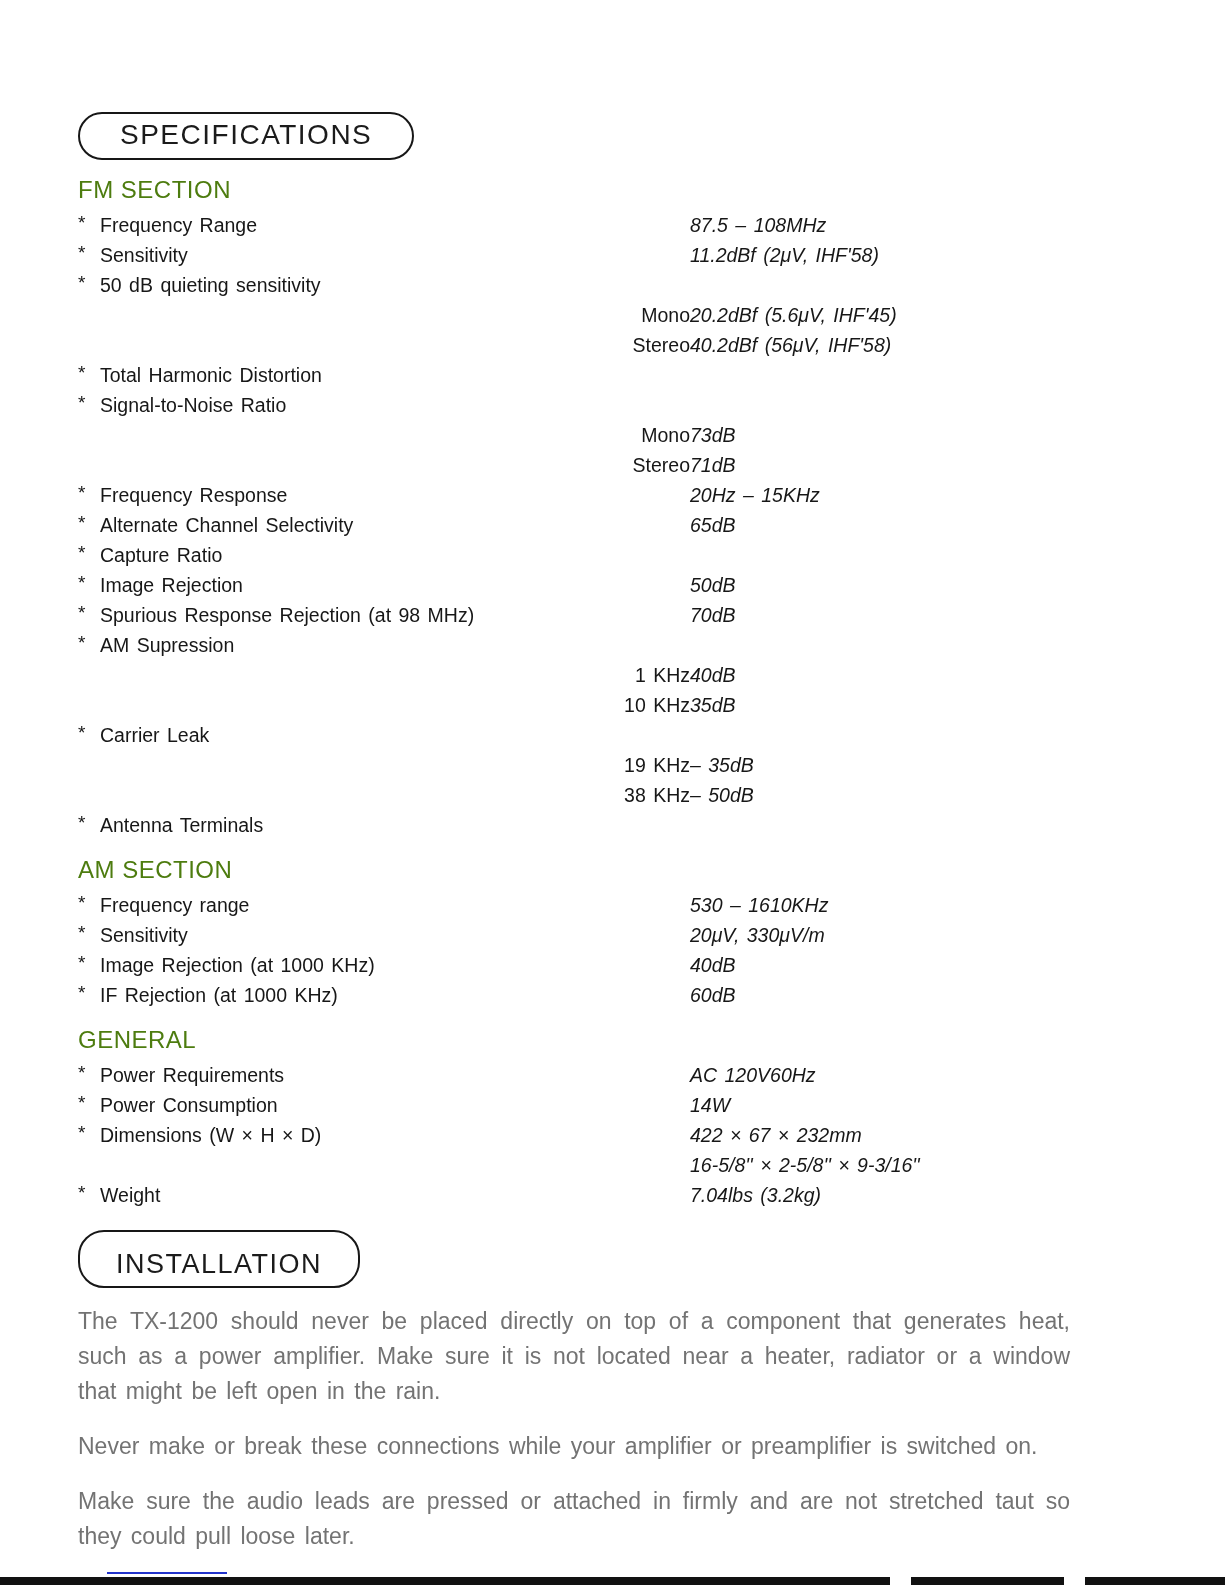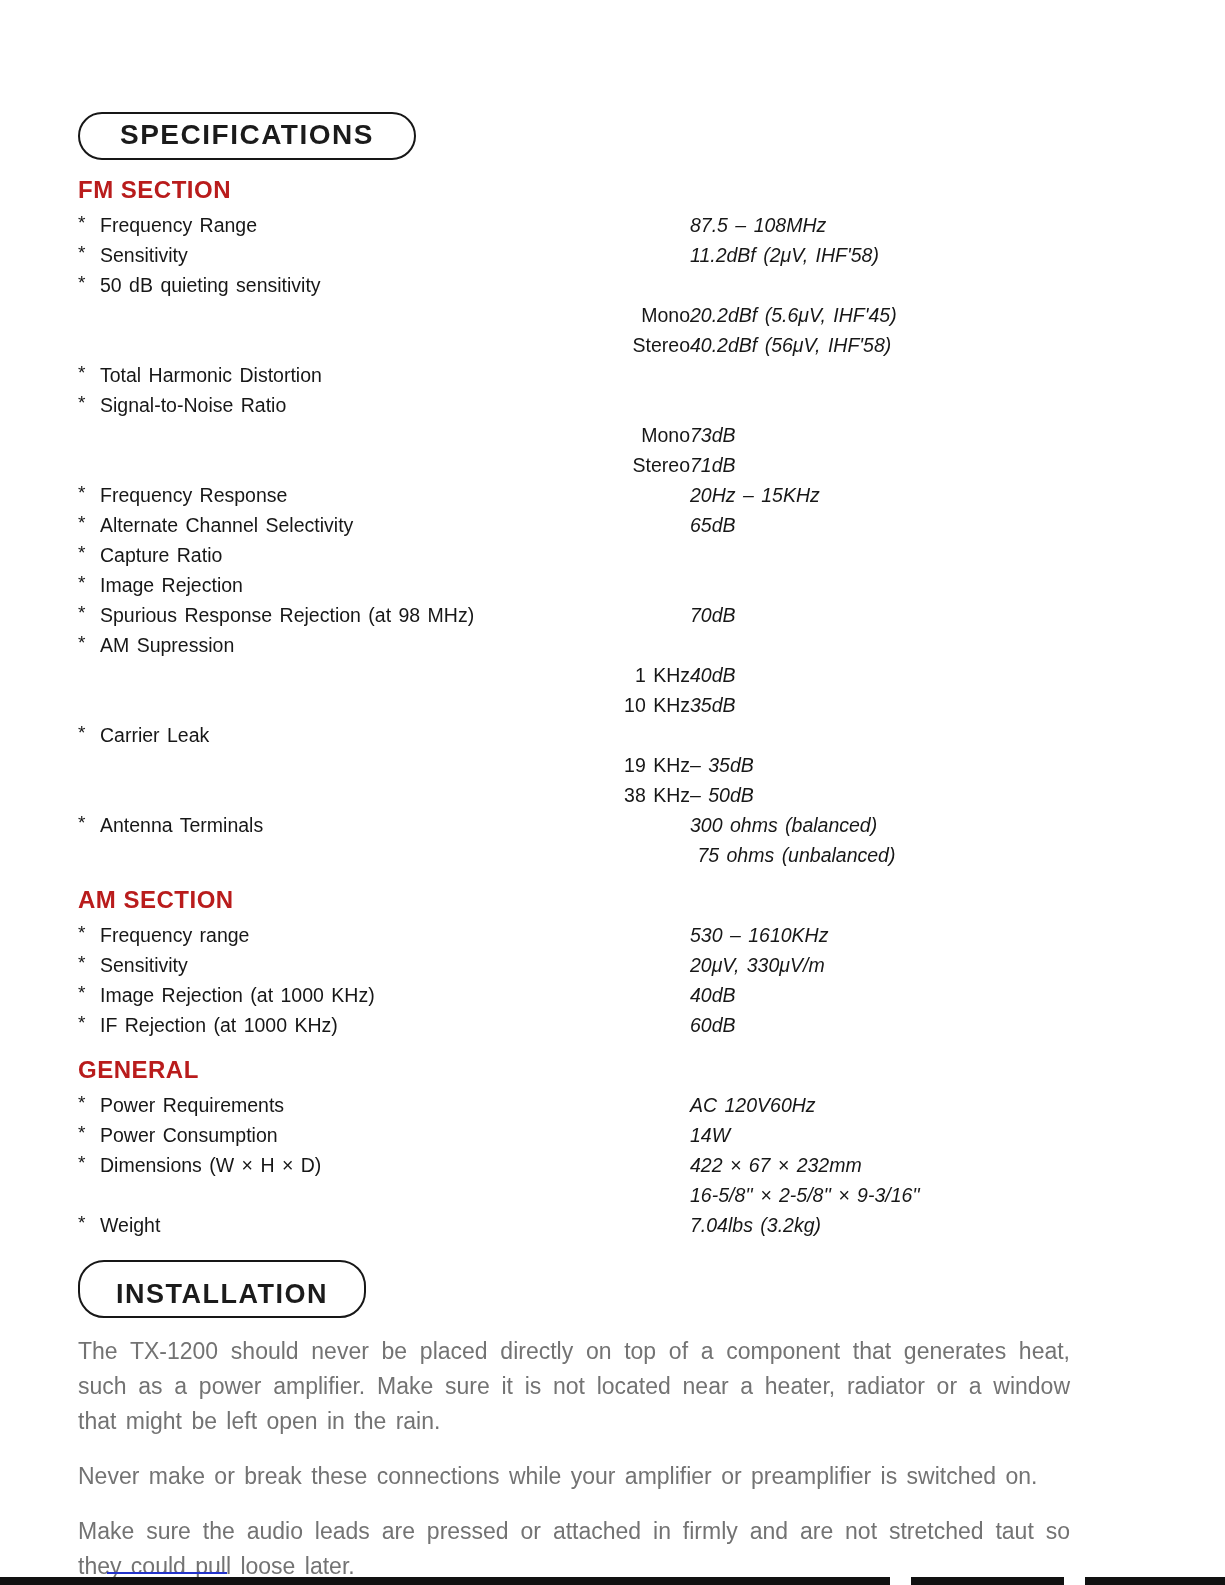--- a/index.html
+++ b/index.html
@@ -23,37 +23,35 @@
   
   .pill {
     display: inline-block;
     border: 2.5px solid #171717;
     border-radius: 26px;
     padding: 5px 40px 7px 40px;
     font-size: 28px;
     letter-spacing: 1.5px;
     color: #1b1b1b;
     background: #fff;
-    font-weight: bold;
   }
   .pill-install {
     margin-top: 20px;
     padding: 17px 36px 6px 36px;
     font-size: 27px;
   }
 
   
   .spec-section-title {
     font-size: 24px;
     letter-spacing: 0.5px;
-    color: #b91c1c;
+    color: #4d7c0f;
     margin-top: 15px;
     margin-bottom: 5px;
     line-height: 30px;
-    font-weight: bold;
   }
 
   
   .spec-row {
     display: grid;
     grid-template-columns: 612px 1fr;
     align-items: start;
     min-height: 30px;
   }
   .spec-label {
@@ -170,20 +168,21 @@
         </div>
         <div class="spec-row">
           <div class="spec-label"><span class="bullet">*</span><span class="label-text">Alternate Channel Selectivity</span></div>
           <div class="spec-value"><div class="value-line">65dB</div></div>
         </div>
         <div class="spec-row">
           <div class="spec-label"><span class="bullet">*</span><span class="label-text">Capture Ratio</span></div>
         </div>
         <div class="spec-row">
           <div class="spec-label"><span class="bullet">*</span><span class="label-text">Image Rejection</span></div>
+          <div class="spec-value"><div class="value-line">50dB</div></div>
         </div>
         <div class="spec-row">
           <div class="spec-label"><span class="bullet">*</span><span class="label-text">Spurious Response Rejection (at 98 MHz)</span></div>
           <div class="spec-value"><div class="value-line">70dB</div></div>
         </div>
         <div class="spec-row">
           <div class="spec-label"><span class="bullet">*</span><span class="label-text">AM Supression</span></div>
           <div class="spec-value"></div>
         </div>
         <div class="spec-row">
@@ -201,21 +200,20 @@
         <div class="spec-row">
           <div class="spec-label indent"><span class="label-text">19 KHz</span></div>
           <div class="spec-value"><div class="value-line">– 35dB</div></div>
         </div>
         <div class="spec-row">
           <div class="spec-label indent"><span class="label-text">38 KHz</span></div>
           <div class="spec-value"><div class="value-line">– 50dB</div></div>
         </div>
         <div class="spec-row">
           <div class="spec-label"><span class="bullet">*</span><span class="label-text">Antenna Terminals</span></div>
-          <div class="spec-value"><div class="value-line">300 ohms (balanced)</div><div class="value-line"> 75 ohms (unbalanced)</div></div>
         </div>
         <div class="spec-section-title">AM SECTION</div>
         <div class="spec-row">
           <div class="spec-label"><span class="bullet">*</span><span class="label-text">Frequency range</span></div>
           <div class="spec-value"><div class="value-line">530 – 1610KHz</div></div>
         </div>
         <div class="spec-row">
           <div class="spec-label"><span class="bullet">*</span><span class="label-text">Sensitivity</span></div>
           <div class="spec-value"><div class="value-line">20μV, 330μV/m</div></div>
         </div>

